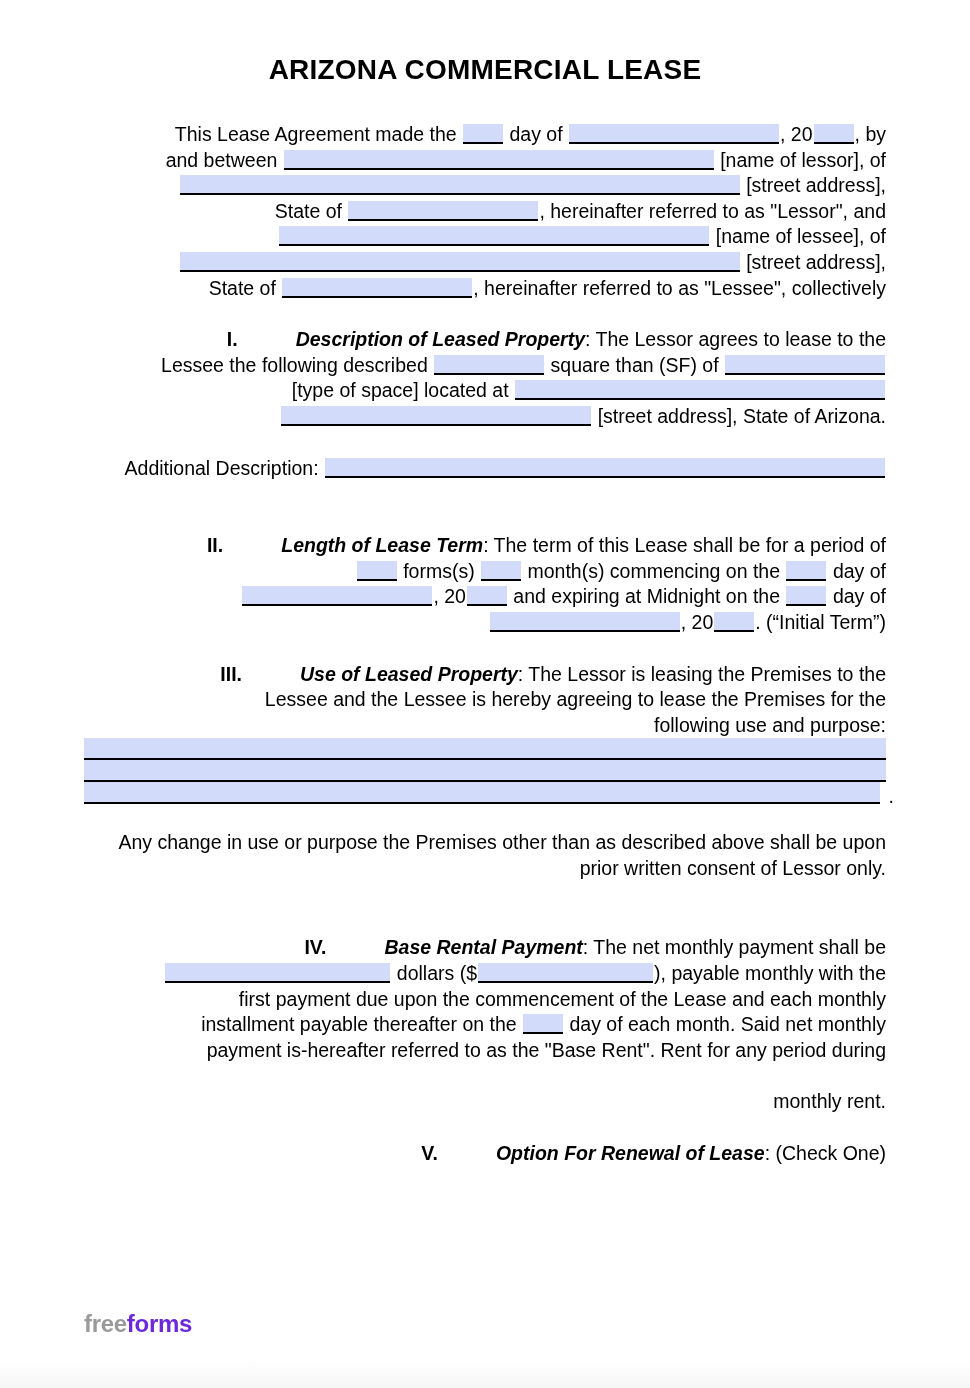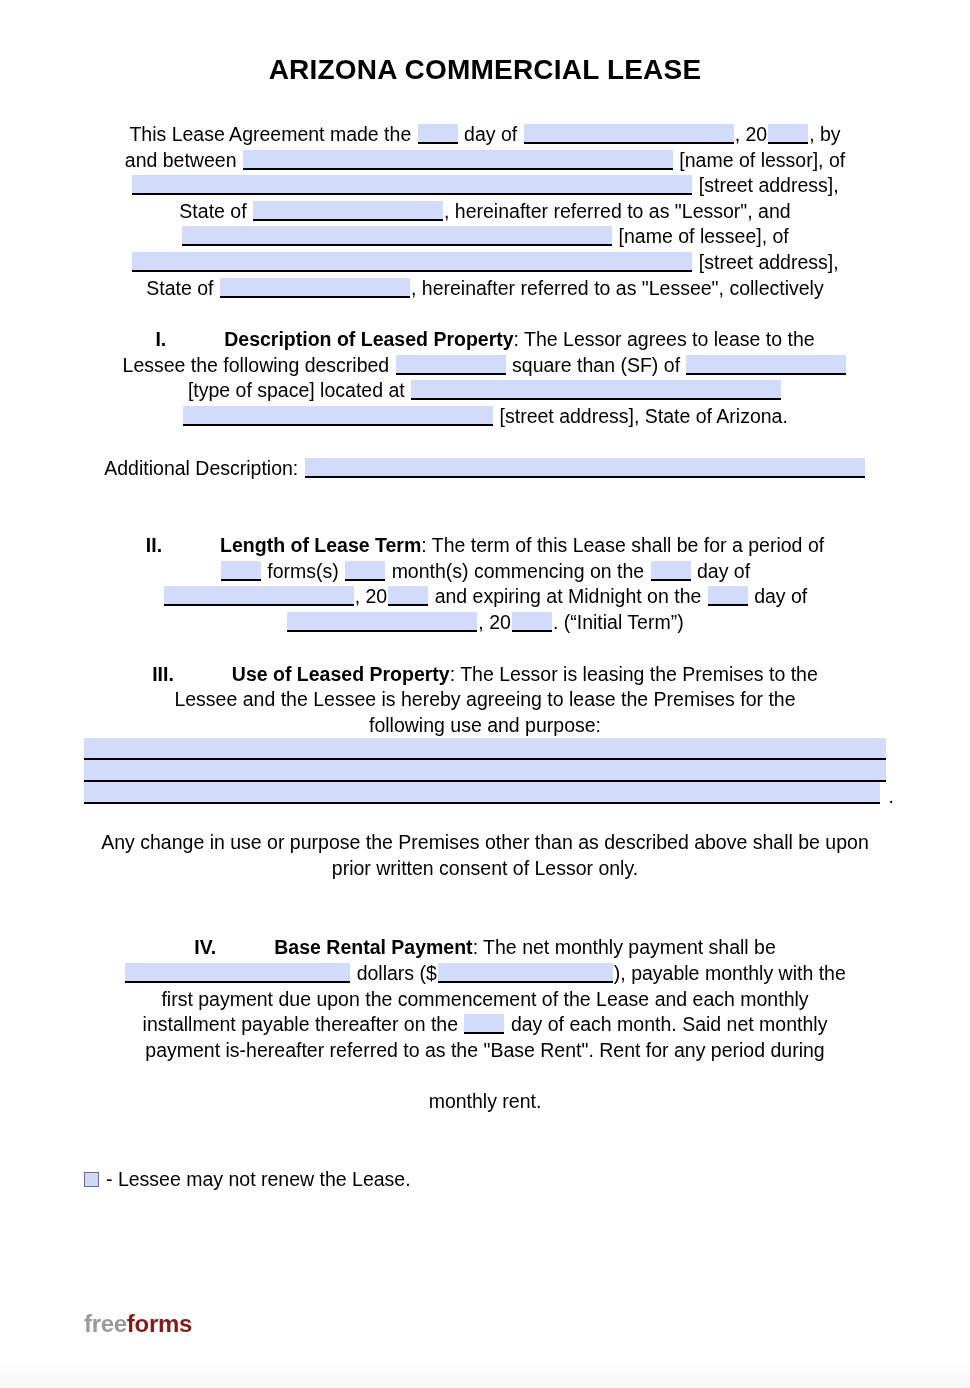--- a/index.html
+++ b/index.html
@@ -38,21 +38,21 @@
     margin: 0;
   }
   .body-wrap {
     padding: 0 84px 0 84px;
   }
   p.para {
     font-size: 19.5px;
     line-height: 25.6px;
     color: #000000;
     margin: 0;
-    text-align: center;
+    text-align: right;
   }
   .gap-lg { height: 36px; }
   .gap-md { height: 26px; }
   .gap-xl { height: 54px; }
 
   
   .blank {
     display: inline-block;
     background: #d3dbfb;
     border-bottom: 2.5px solid #000000;
@@ -92,20 +92,21 @@
     font-size: 19.5px;
     color: #000;
   }
 
   .sec-num {
     font-weight: bold;
     display: inline-block;
   }
   .sec-head {
     font-weight: bold;
+    font-style: italic;
   }
   .indent-tab { display: inline-block; width: 58px; }
 
   
   .check-row {
     font-size: 19.5px;
     line-height: 25.6px;
     display: flex;
     align-items: center;
   }
@@ -122,21 +123,21 @@
   
   .footer {
     position: absolute;
     left: 84px;
     bottom: 22px;
     font-size: 24px;
     font-weight: bold;
     letter-spacing: -0.3px;
   }
   .logo-free { color: #9a9a9a; font-weight: bold; }
-  .logo-forms { color: #7f1d1d; font-weight: bold; }
+  .logo-forms { color: #6d28d9; font-weight: bold; }
 </style>
 </head>
 <body>
 
 <div class="page">
 
   <h1 class="doc-title">ARIZONA COMMERCIAL LEASE</h1>
 
   <div class="body-wrap">
 
@@ -234,27 +235,26 @@
       <span>installment payable thereafter on the</span>
       <span class="blank b-xs"></span>
       <span>day of each month. Said net monthly</span><br>
       <span>payment is-hereafter referred to as the "Base Rent". Rent for any period during</span><br>
       <br>
       <span>monthly rent.</span>
     </p>
 
     <div class="gap-md"></div>
 
-
-    <div class="gap-md"></div>
-
-    <div class="check-row">
-      <span class="checkbox"></span>
-      <span>- Lessee may not renew the Lease.</span>
-    </div>
+    <p class="para">
+      <span class="sec-num">V.</span><span class="indent-tab"></span><span class="sec-head">Option For Renewal of Lease</span><span>: (Check One)</span>
+    </p>
+
+    <div class="gap-md"></div>
+
 
   </div>
 
   <div class="footer">
     <span class="logo-free">free</span><span class="logo-forms">forms</span>
   </div>
 
 </div>
 <div class="page-bottom-band"></div>
 

